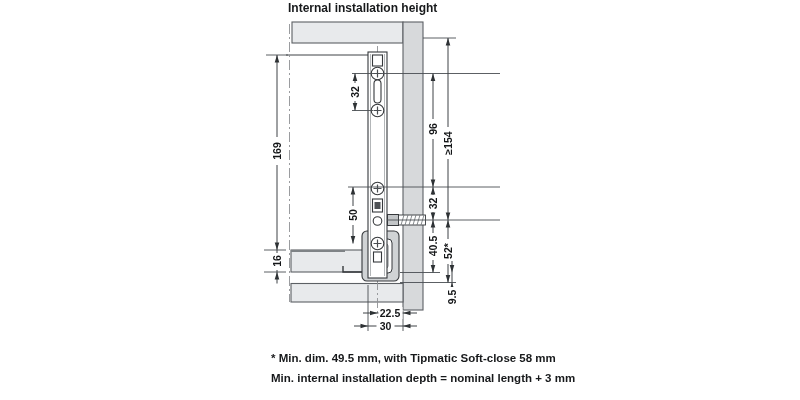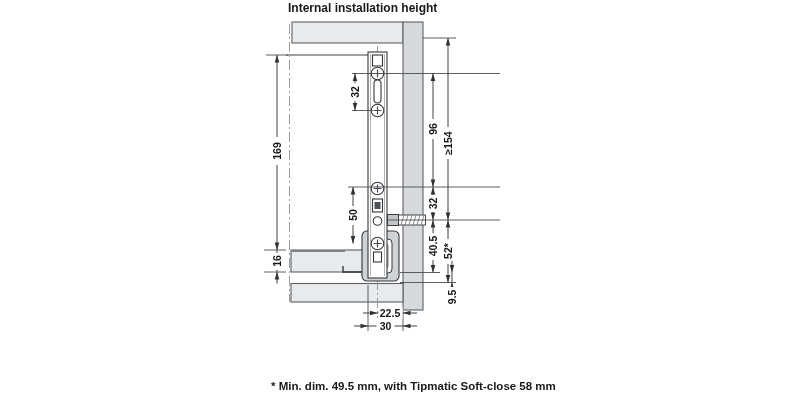--- a/index.html
+++ b/index.html
@@ -1,20 +1,20 @@
 <!DOCTYPE html>
 <html><head>
 <meta charset="utf-8">
 <style>
   html,body{margin:0;padding:0;}
   body{width:800px;height:400px;background:#ffffff;position:relative;overflow:hidden;
        font-family:"Liberation Sans",sans-serif;}
   .stage{position:absolute;left:0;top:0;width:800px;height:400px;}
   .title{position:absolute;left:270px;top:1px;font-size:12px;font-weight:700;color:#17191b;padding-left:18px;}
-  .fn1{position:absolute;left:271px;top:352px;font-size:11.5px;font-weight:700;color:#17191b;margin-top:28px;}
+  .fn1{position:absolute;left:271px;top:352px;font-size:11.5px;font-weight:700;color:#17191b;}
   .fn2{position:absolute;left:271px;top:372px;font-size:11.5px;font-weight:700;color:#17191b;line-height:13.5px;}
   svg{position:absolute;left:0;top:0;}
   .panel{fill:#e8eaec;stroke:#5c6064;stroke-width:1.1;}
   .wallp{fill:#d7d9db;stroke:#5c6064;stroke-width:1.1;}
   .white{fill:#ffffff;stroke:#36393c;stroke-width:1.1;}
   .dl{stroke:#3f4347;stroke-width:1;fill:none;}
   .el{stroke:#4a4e52;stroke-width:0.9;fill:none;}
   .ar{fill:#2e3235;stroke:none;}
   .bg{fill:#ffffff;}
   .cl{stroke:#8e9194;stroke-width:0.9;fill:none;stroke-dasharray:10 3 2 3;}
@@ -159,15 +159,16 @@
       <path class="dl" d="M354,326 H417"></path>
       <path class="ar" d="M368,326 l-7.5,-2.3 v4.6 Z M403,326 l7.5,-2.3 v4.6 Z"></path>
       <rect class="bg" x="376.5" y="320" width="18" height="12"></rect>
       <text class="dim" x="385.5" y="329.8" text-anchor="middle">30</text>
     </g>
 
   </svg>
 
   <div class="fn1">* Min. dim. 49.5 mm, with Tipmatic Soft-close 58 mm</div>
   <div class="fn2">
+    <div>Min. internal installation depth = nominal length + 3 mm</div>
   </div>
 
 </div>
 
 </body></html>

